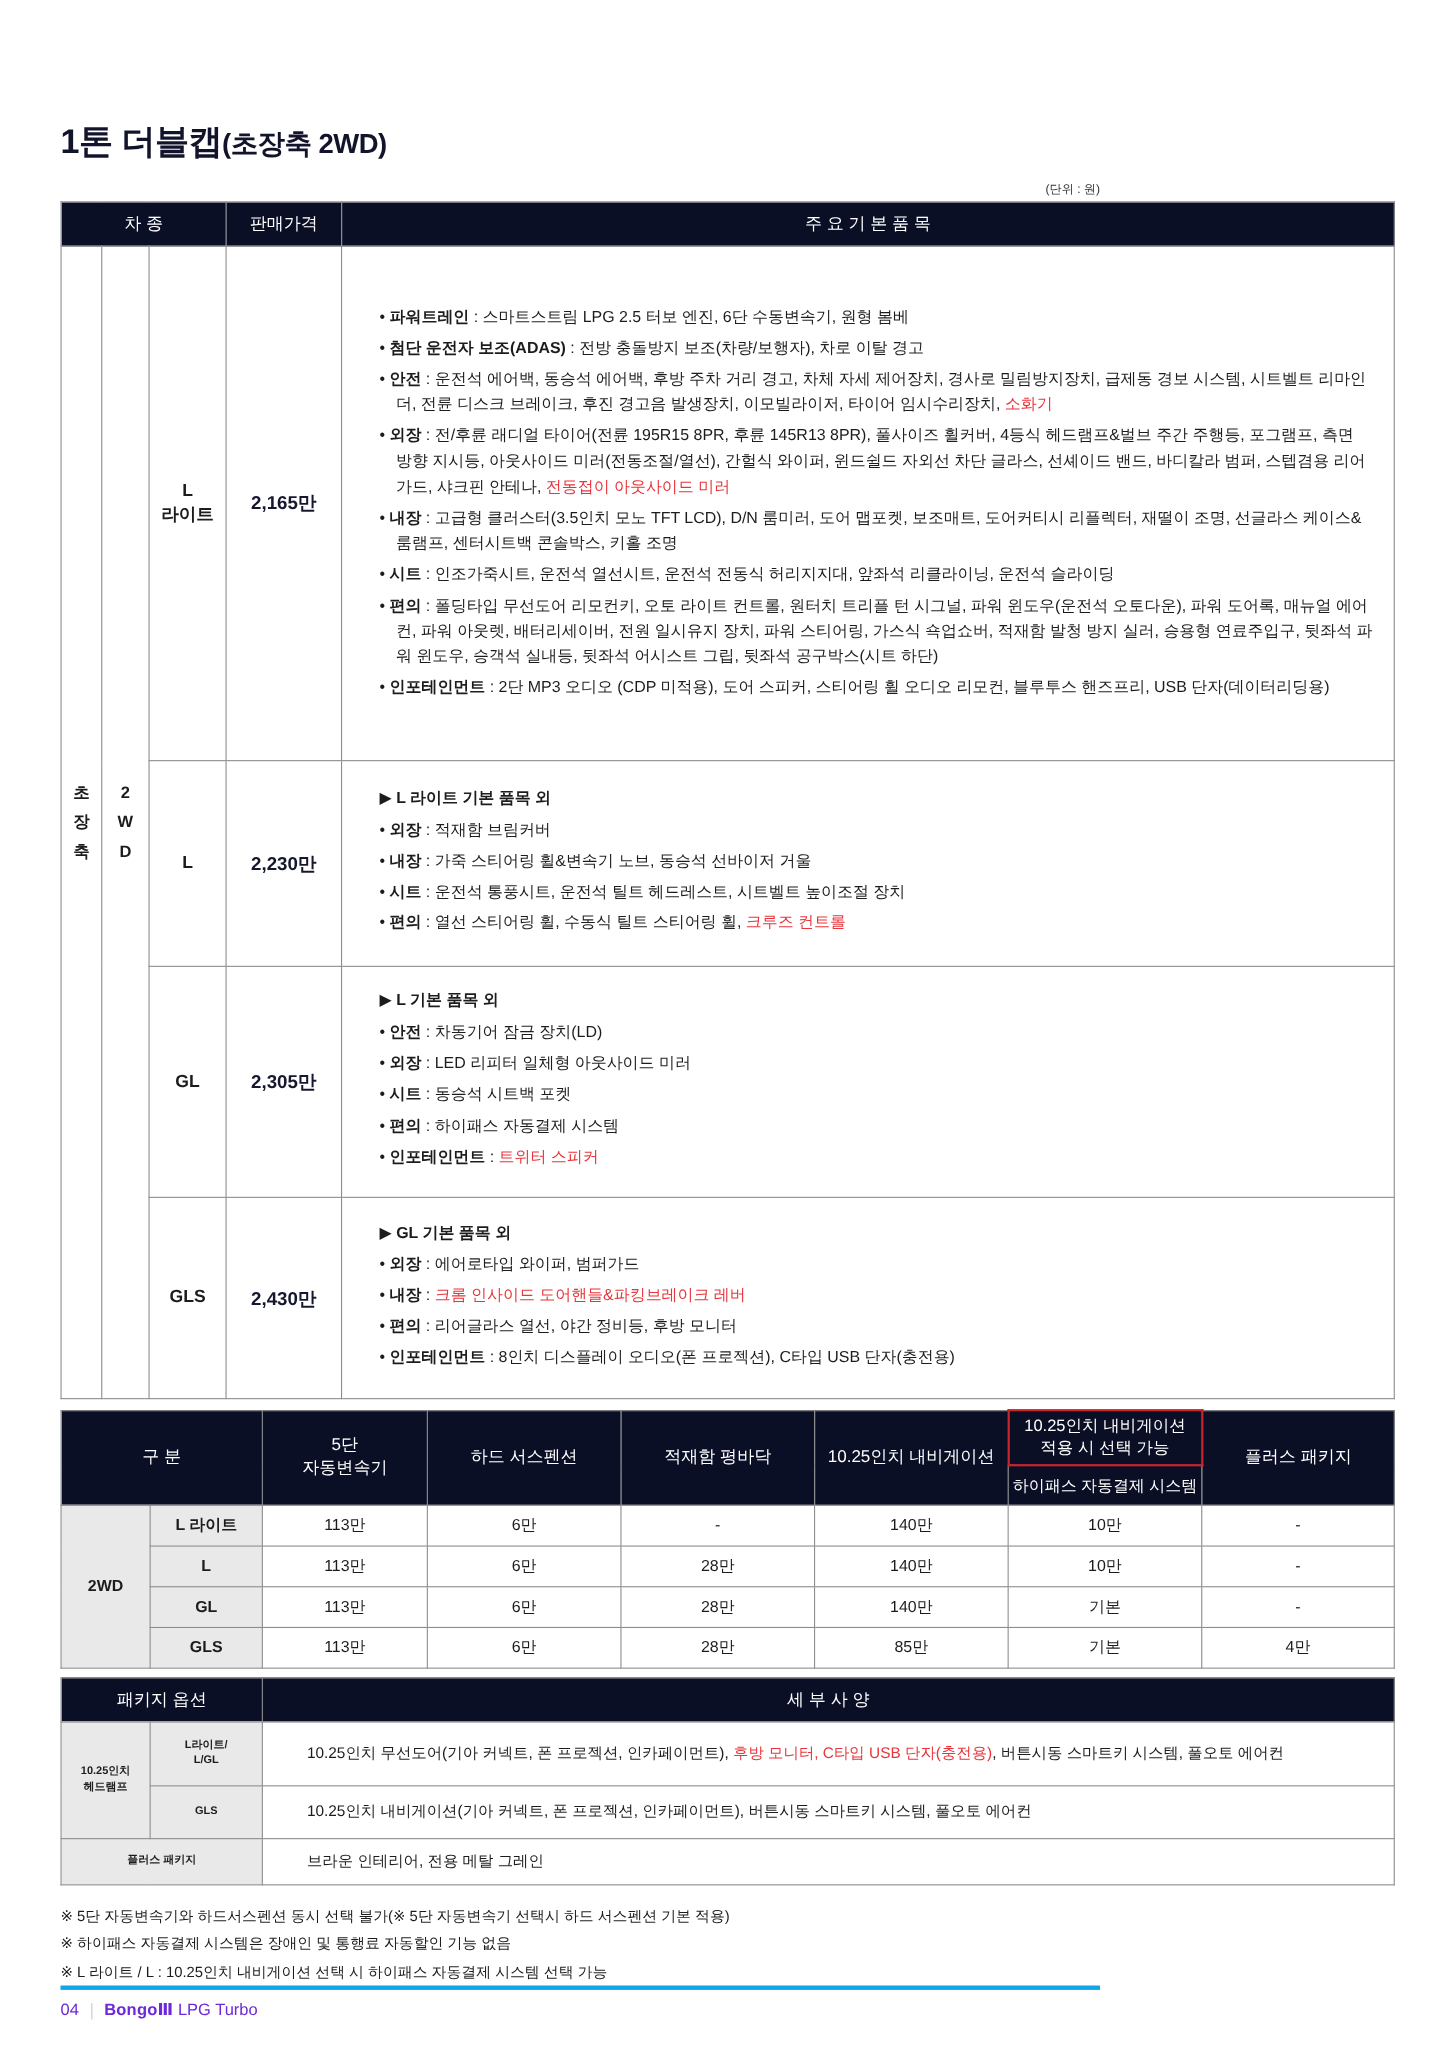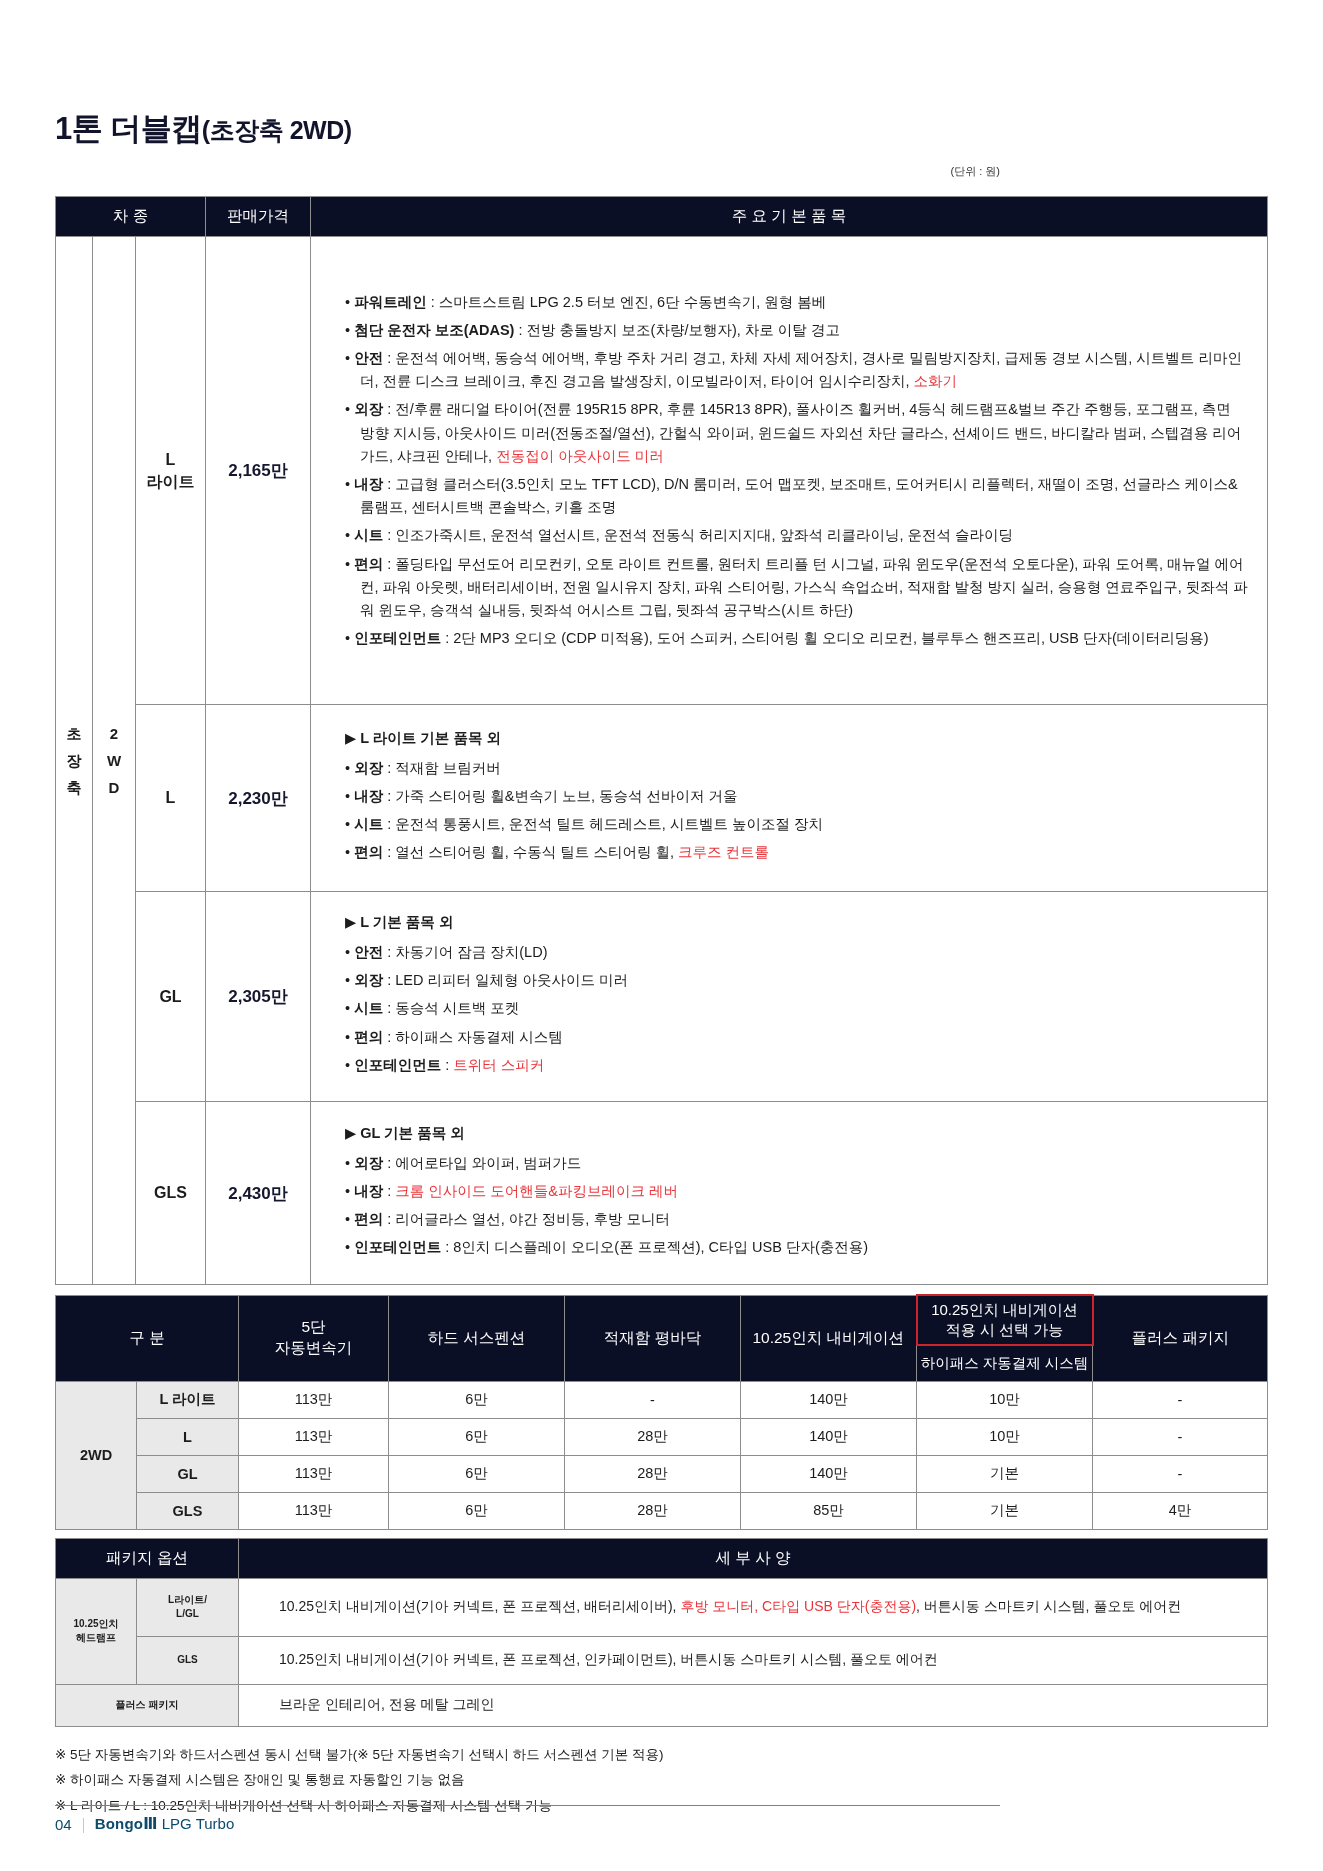--- a/index.html
+++ b/index.html
@@ -3,21 +3,21 @@
 <meta charset="utf-8">
 <style>
   * { box-sizing: border-box; }
   html,body { margin:0; padding:0; background:#fff; }
   body { width:1323px; height:1871px; font-family:"Liberation Sans","DejaVu Sans",sans-serif; color:#1c1c1c; }
   .page { position:relative; width:1055px; height:1871px; padding:108px 55px 0 55px; }
 
   
   h1.title { margin:0 0 14px 0; font-size:31px; font-weight:bold; color:#12142b; letter-spacing:-0.5px; }
   h1.title .sub { font-size:25px; }
-  .unit-note { text-align:right; font-size:11px; color:#333; margin-bottom:17px; }
+  .unit-note { text-align:right; font-size:11px; color:#333; margin-bottom:4px; }
 
   
   table { border-collapse:collapse; width:1213px; table-layout:fixed; }
   th, td { border:1px solid #8d8d8d; }
   thead th { background:#0b0f26; color:#fff; font-weight:normal; font-size:15.5px; }
   .c { text-align:center; vertical-align:middle; }
   .pre { white-space:pre-line; }
   .red { color:#e8353b; }
 
   
@@ -50,22 +50,22 @@
   .pkg-table tbody tr:nth-child(2) td { height:48px; }
   .pkg-table tbody tr:nth-child(3) td { height:42px; }
   .pkg-label { background:#e9e9e9; font-weight:bold; font-size:10px; white-space:pre-line; line-height:1.4; }
   .pkg-detail { text-align:left; padding-left:40px; font-size:14px; vertical-align:middle; }
 
   
   .notes { margin-top:15px; }
   .note { font-size:13.5px; line-height:1.9; color:#1c1c1c; }
 
   
-  .footer { position:absolute; left:55px; right:55px; top:1805px; border-top:1px solid #0ea5e9;
-            padding-top:9px; display:flex; align-items:flex-end; gap:11px; font-size:15px; color:#0c4a6e; }
+  .footer { position:absolute; left:55px; right:55px; top:1805px; border-top:4px solid #0ea5e9;
+            padding-top:9px; display:flex; align-items:flex-end; gap:11px; font-size:15px; color:#6d28d9; }
   .footer .sep { width:1px; height:15px; background:#c5c9ce; }
   .footer .brand { font-weight:bold; letter-spacing:0.2px;margin-top:34px; }
 </style>
 </head>
 <body>
 
 <div class="page">
 
   <h1 class="title"><span>1톤 더블캡</span><span class="sub">(초장축 2WD)</span></h1>
 
@@ -224,21 +224,21 @@
         <th colspan="2" class="c">패키지 옵션</th>
         <th class="c">세 부 사 양</th>
       </tr>
     </thead>
     <tbody id="pkg-tbody">
         <tr>
           <td class="pkg-label c pre" rowspan="2">10.25인치
 헤드램프</td>
           <td class="pkg-label c pre">L라이트/
 L/GL</td>
-          <td class="pkg-detail"><span>10.25인치 내비게이션(기아 커넥트, 폰 프로젝션, 배터리세이버), </span><span class="red">후방 모니터, C타입 USB 단자(충전용)</span><span>, 버튼시동 스마트키 시스템, 풀오토 에어컨</span></td>
+          <td class="pkg-detail"><span>10.25인치 무선도어(기아 커넥트, 폰 프로젝션, 인카페이먼트), </span><span class="red">후방 모니터, C타입 USB 단자(충전용)</span><span>, 버튼시동 스마트키 시스템, 풀오토 에어컨</span></td>
         </tr>
         <tr>
           <td class="pkg-label c pre">GLS</td>
           <td class="pkg-detail"><span>10.25인치 내비게이션(기아 커넥트, 폰 프로젝션, 인카페이먼트), 버튼시동 스마트키 시스템, 풀오토 에어컨</span></td>
         </tr>
         <tr>
           <td class="pkg-label c" colspan="2">플러스 패키지</td>
           <td class="pkg-detail"><span>브라운 인테리어, 전용 메탈 그레인</span></td>
         </tr>
       </tbody>

